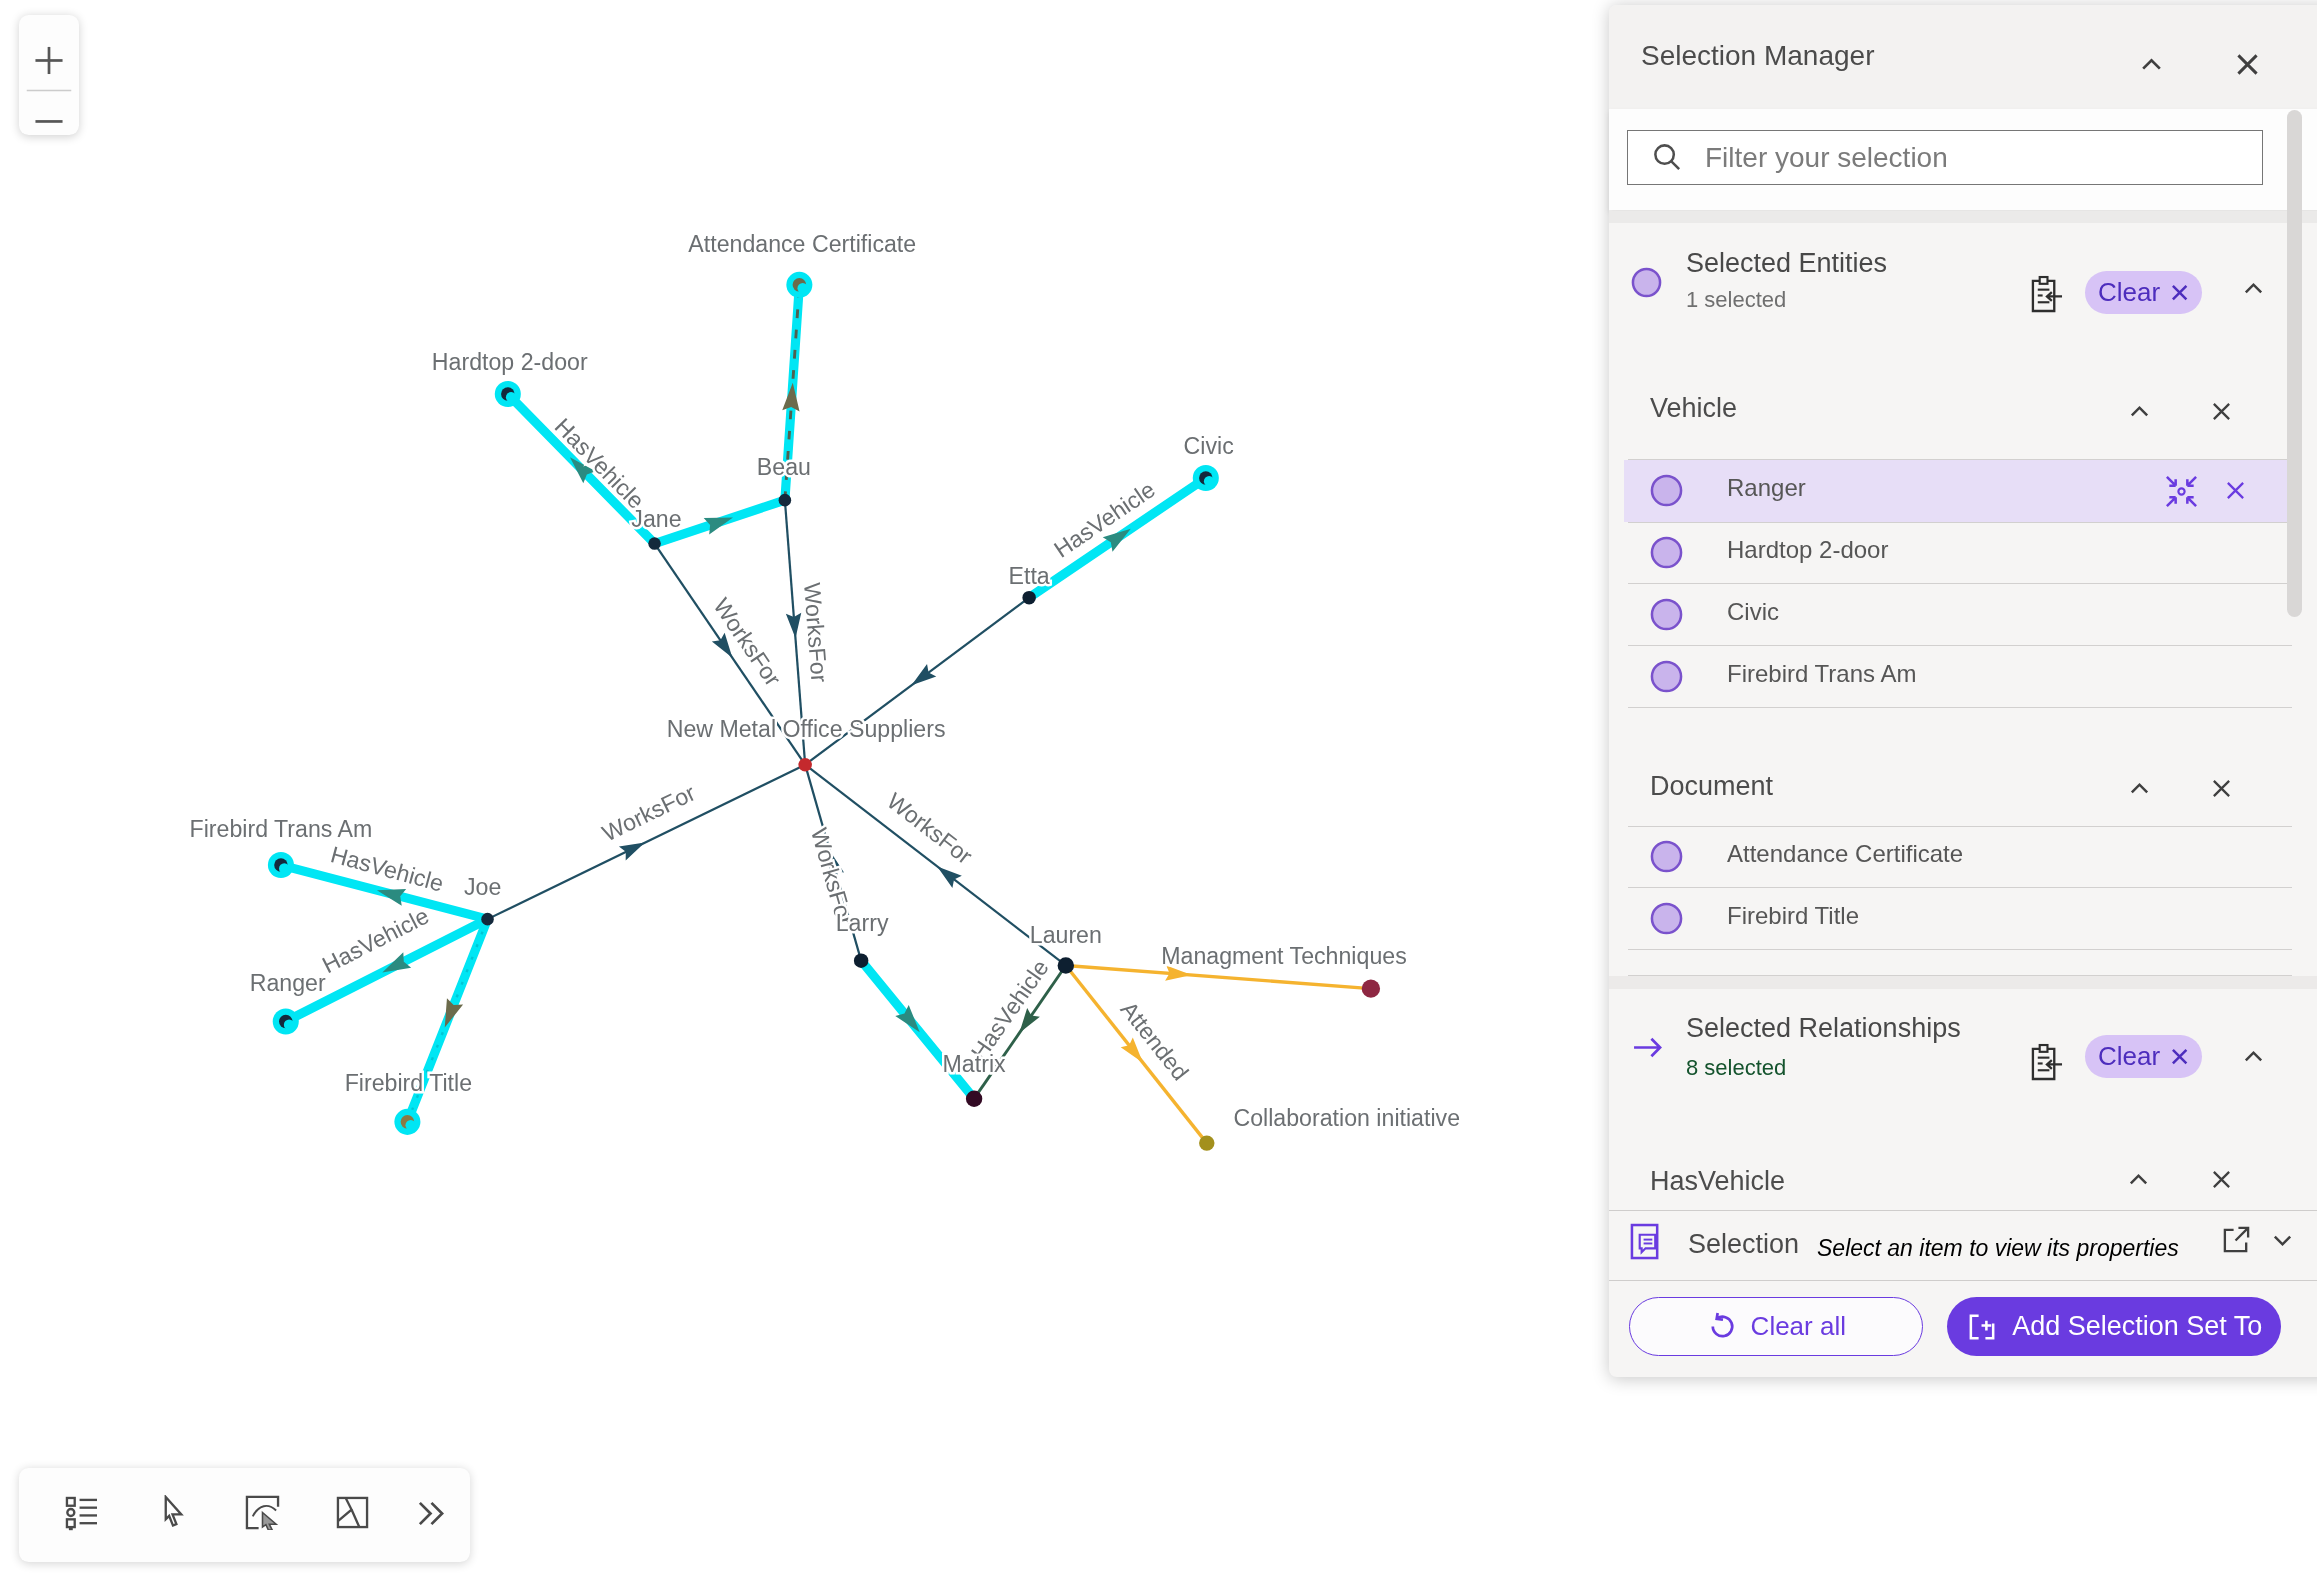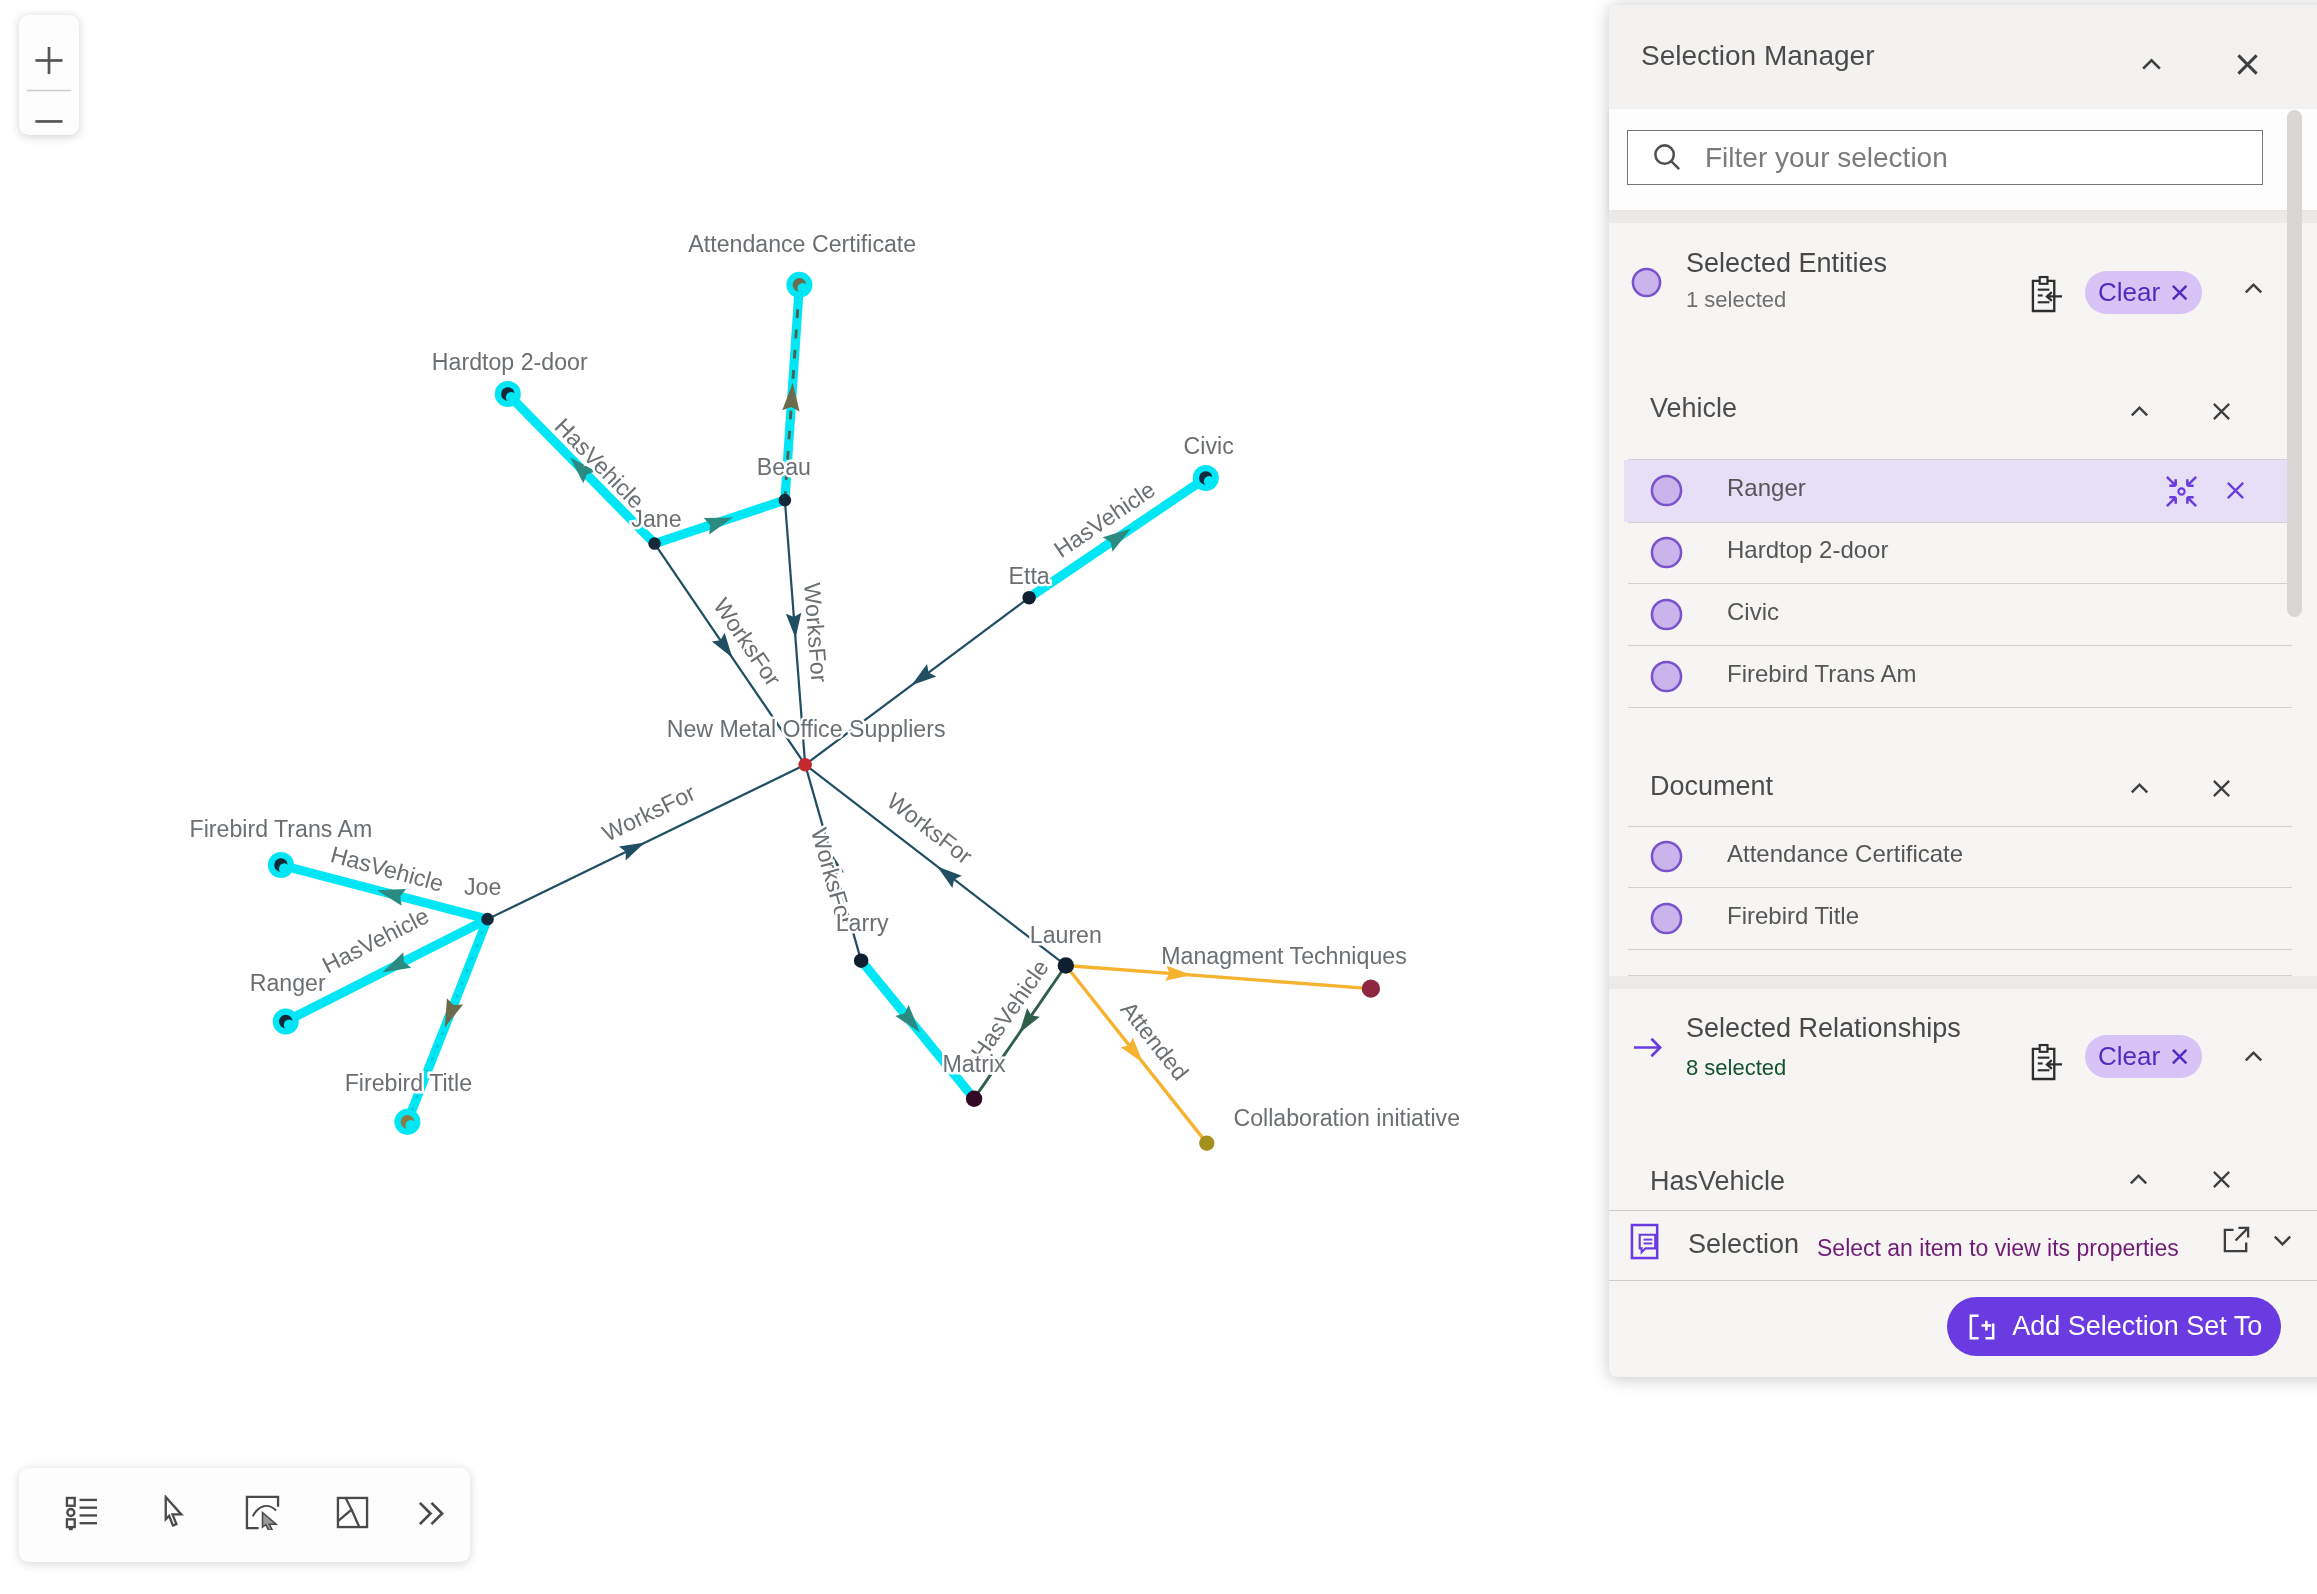--- a/index.html
+++ b/index.html
@@ -269,25 +269,28 @@
     </svg>
     <div style="position:absolute;left:678px;top:105px;width:15.4px;height:507px;background:#d9d7d6;border-radius:7.7px"></div>
     <div style="position:absolute;left:0;top:1205px;width:100%;height:71px;background:#f6f5f4;border-top:1px solid #cfcdcc;border-bottom:1px solid #cfcdcc;box-sizing:border-box"></div>
     <svg style="position:absolute;left:21px;top:1218px" width="33" height="39" viewBox="0 0 34 40">
       <rect x="2" y="2" width="26" height="34" fill="none" stroke="#6a3be0" stroke-width="2.6"></rect>
       <path d="M10 12 H26 V26 H16 L12 30 V26 H10 Z" fill="none" stroke="#6a3be0" stroke-width="2.2"></path>
       <line x1="14" y1="17" x2="23" y2="17" stroke="#6a3be0" stroke-width="2"></line>
       <line x1="14" y1="21" x2="23" y2="21" stroke="#6a3be0" stroke-width="2"></line>
     </svg>
     <div style="position:absolute;left:79px;top:1224px;font-size:27px;color:#4a4a4a">Selection</div>
-    <div style="position:absolute;left:208px;top:1230px;font-size:23px;color:#701a75">Select an item to view its properties</div>
+    <div style="position:absolute;left:208px;top:1230px;font-size:23px;font-style:italic;color:#000000">Select an item to view its properties</div>
     <svg style="position:absolute;left:612px;top:1219px" width="31" height="31" viewBox="0 0 32 32">
       <path d="M13 6 H4 V28 H26 V19" fill="none" stroke="#3f3f3f" stroke-width="2.4"></path>
       <path d="M18 4 H28 V14 M28 4 L15 17" fill="none" stroke="#3f3f3f" stroke-width="2.4"></path>
     </svg>
     <svg style="position:absolute;left:662px;top:1224px" width="23" height="23" viewBox="0 0 24 24">
       <path d="M4 8 L12 16 L20 8" fill="none" stroke="#3f3f3f" stroke-width="2.6"></path>
     </svg>
+    <div style="position:absolute;left:20px;top:1292px;width:294px;height:59px;border:1.9px solid #6a3be0;border-radius:30px;box-sizing:border-box;background:#fcfbfd;display:flex;align-items:center;justify-content:center;gap:11.6px;color:#6a3be0;font-size:26px"><svg width="33" height="33" viewBox="0 0 34 34">
+        <path d="M7 17 a10 10 0 1 0 4.5-8.4 M12 3 L11 9.2 L17.5 10" fill="none" stroke="#6a3be0" stroke-width="2.8"></path>
+      </svg>Clear all</div>
     <div style="position:absolute;left:338px;top:1292px;width:334px;height:59px;border-radius:30px;background:#6a3be0;display:flex;align-items:center;justify-content:center;gap:13.5px;color:#fff;font-size:27px"><svg width="33" height="33" viewBox="0 0 34 34">
         <path d="M13 6 H5 V29 H13 M28 14 V29 H20" fill="none" stroke="#fff" stroke-width="2.6"></path>
         <path d="M21 11 V21 M16 16 H26" stroke="#fff" stroke-width="2.6"></path>
       </svg>Add Selection Set To</div>
   </div>
 
 </body></html>

